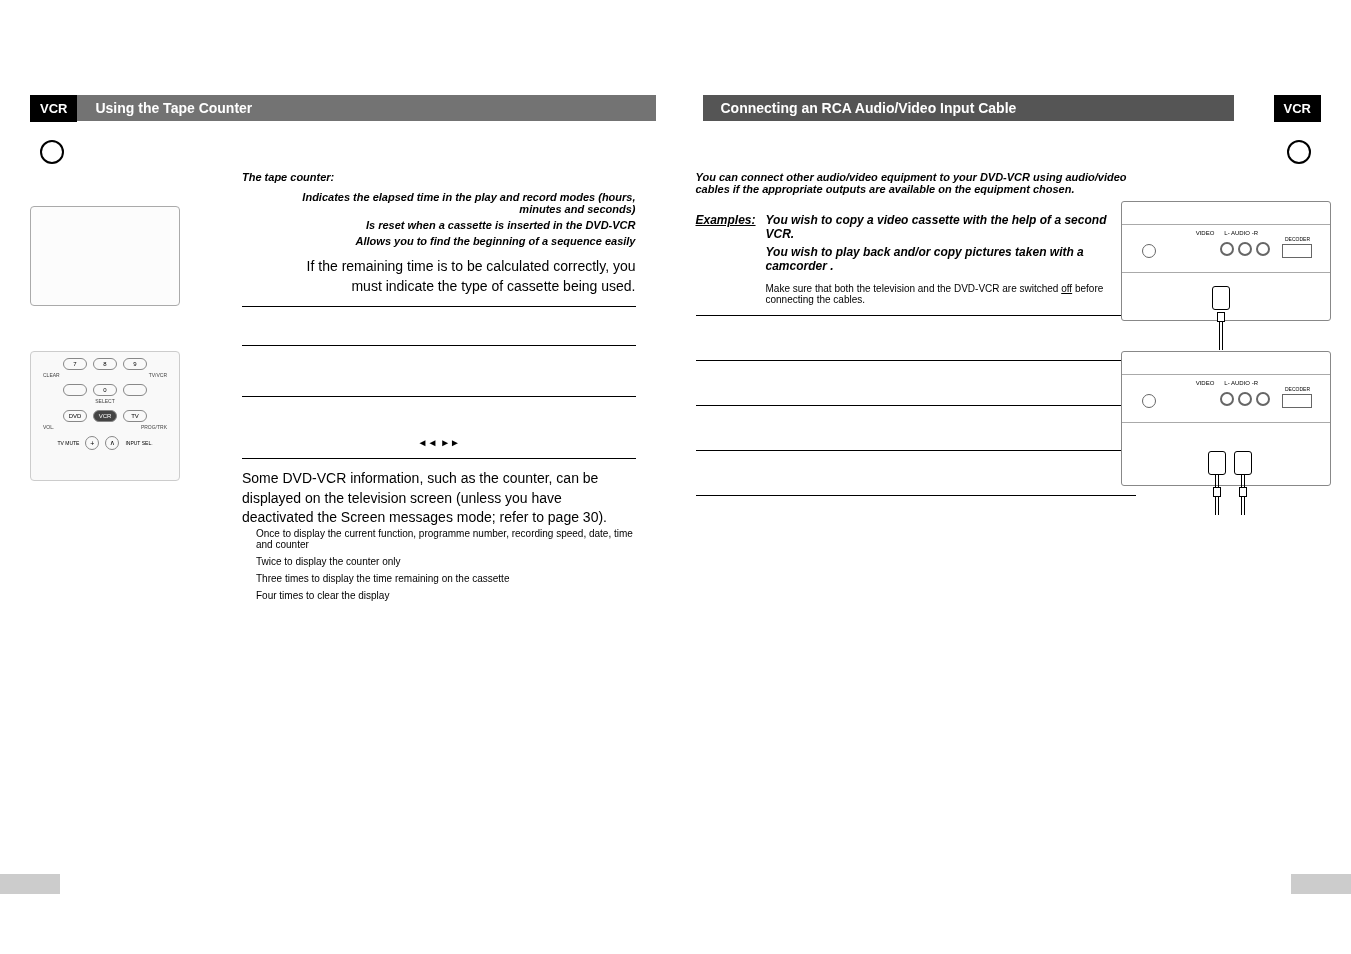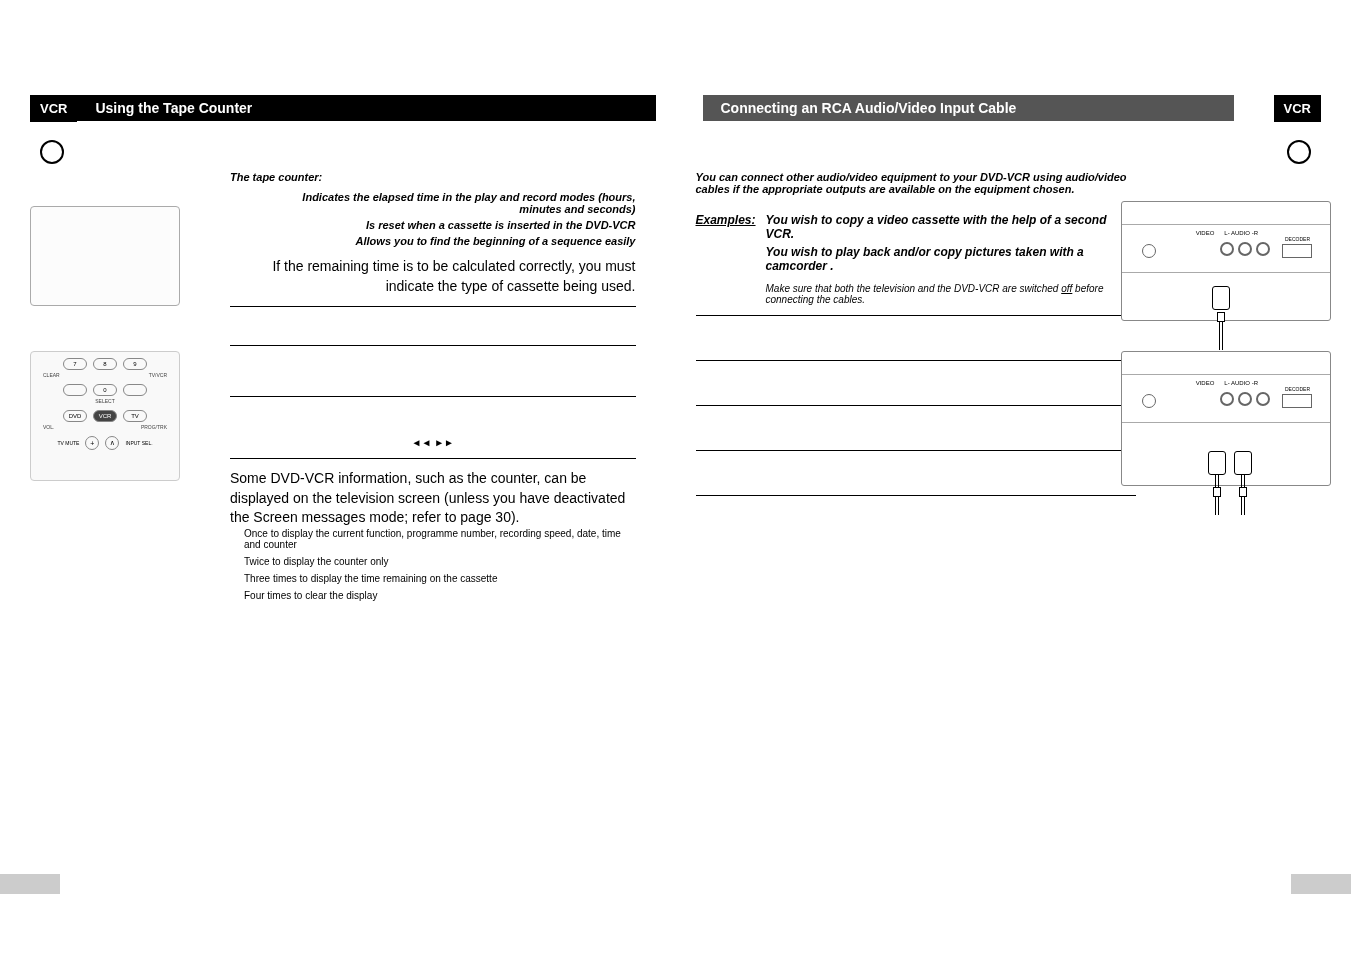--- a/index.html
+++ b/index.html
@@ -3,26 +3,26 @@
 <meta charset="utf-8">
 <style>
   * { margin: 0; padding: 0; box-sizing: border-box; }
   body { font-family: Arial, Helvetica, sans-serif; background: #fff; width: 1351px; height: 954px; position: relative; }
   
   .page-container { display: flex; width: 100%; height: 100%; padding: 95px 30px 30px 30px; gap: 40px; }
   .left-page, .right-page { flex: 1; position: relative; }
   
   .header-bar { display: flex; align-items: center; margin-bottom: 50px; height: 26px; }
   .vcr-badge { background: #000; color: #fff; font-weight: bold; font-size: 13px; padding: 6px 10px; }
-  .title-bar { background: #000000; color: #fff; font-weight: bold; font-size: 14px; padding: 6px 18px; flex: 1; height: 100%; display: flex; align-items: center; }
+  .title-bar { background: #737373; color: #fff; font-weight: bold; font-size: 14px; padding: 6px 18px; flex: 1; height: 100%; display: flex; align-items: center; }
   
   .right-page .header-bar { justify-content: flex-end; padding-left: 7px; }
   .right-page .title-bar { background: #555; }
   
-  .content-area { display: flex; gap: 20px; }
+  .content-area { display: flex; gap: 32px; }
   .left-col { width: 180px; flex-shrink: 0; position: relative; }
   .right-col { flex: 1; padding-right: 20px; }
   
   .circle-marker { width: 24px; height: 24px; border: 2px solid #000; border-radius: 50%; position: absolute; }
   .left-page .circle-marker { left: 10px; top: 45px; }
   .right-page .circle-marker { right: 10px; top: 45px; }
   
   .display-box { width: 150px; height: 100px; border: 1px solid #aaa; border-radius: 4px; margin-top: 35px; background: #fcfcfc; }
   
   .remote-box { width: 150px; height: 130px; margin-top: 45px; background: #f9f9f9; border: 1px solid #ccc; border-radius: 4px; position: relative; font-size: 6px; }
@@ -39,21 +39,21 @@
   
   .divider { border: none; border-top: 1px solid #000; margin: 10px 0; }
   .arrows { text-align: center; font-size: 10px; margin-bottom: 4px; }
   
   .info-list { font-size: 10px; padding-left: 14px; }
   .info-list div { margin-bottom: 6px; }
   
   .examples-row { display: flex; font-size: 12px; margin-bottom: 10px; }
   .examples-label { font-style: italic; font-weight: bold; text-decoration: underline; width: 70px; flex-shrink: 0; }
   .examples-text { font-style: italic; font-weight: bold; }
-  .examples-note { font-size: 10px; margin-top: 8px; padding-left: 70px; font-style: italic; }
+  .examples-note { font-size: 10px; margin-top: 8px; padding-left: 70px; }
   .underline { text-decoration: underline; }
   
   .device-box { width: 210px; height: 120px; border: 1px solid #888; border-radius: 3px; position: absolute; right: -10px; background: #fff; }
   .device-box.top { top: 30px; }
   .device-box.bottom { top: 180px; height: 135px; }
   .device-inner { position: relative; width: 100%; height: 100%; }
   .dev-line { border-top: 1px solid #aaa; position: absolute; left: 0; right: 0; }
   .socket-row { position: absolute; top: 40px; right: 60px; display: flex; gap: 4px; align-items: center; }
   .socket { width: 14px; height: 14px; border: 2px solid #666; border-radius: 50%; }
   .scart { width: 30px; height: 14px; border: 1px solid #666; position: absolute; right: 18px; top: 42px; }

